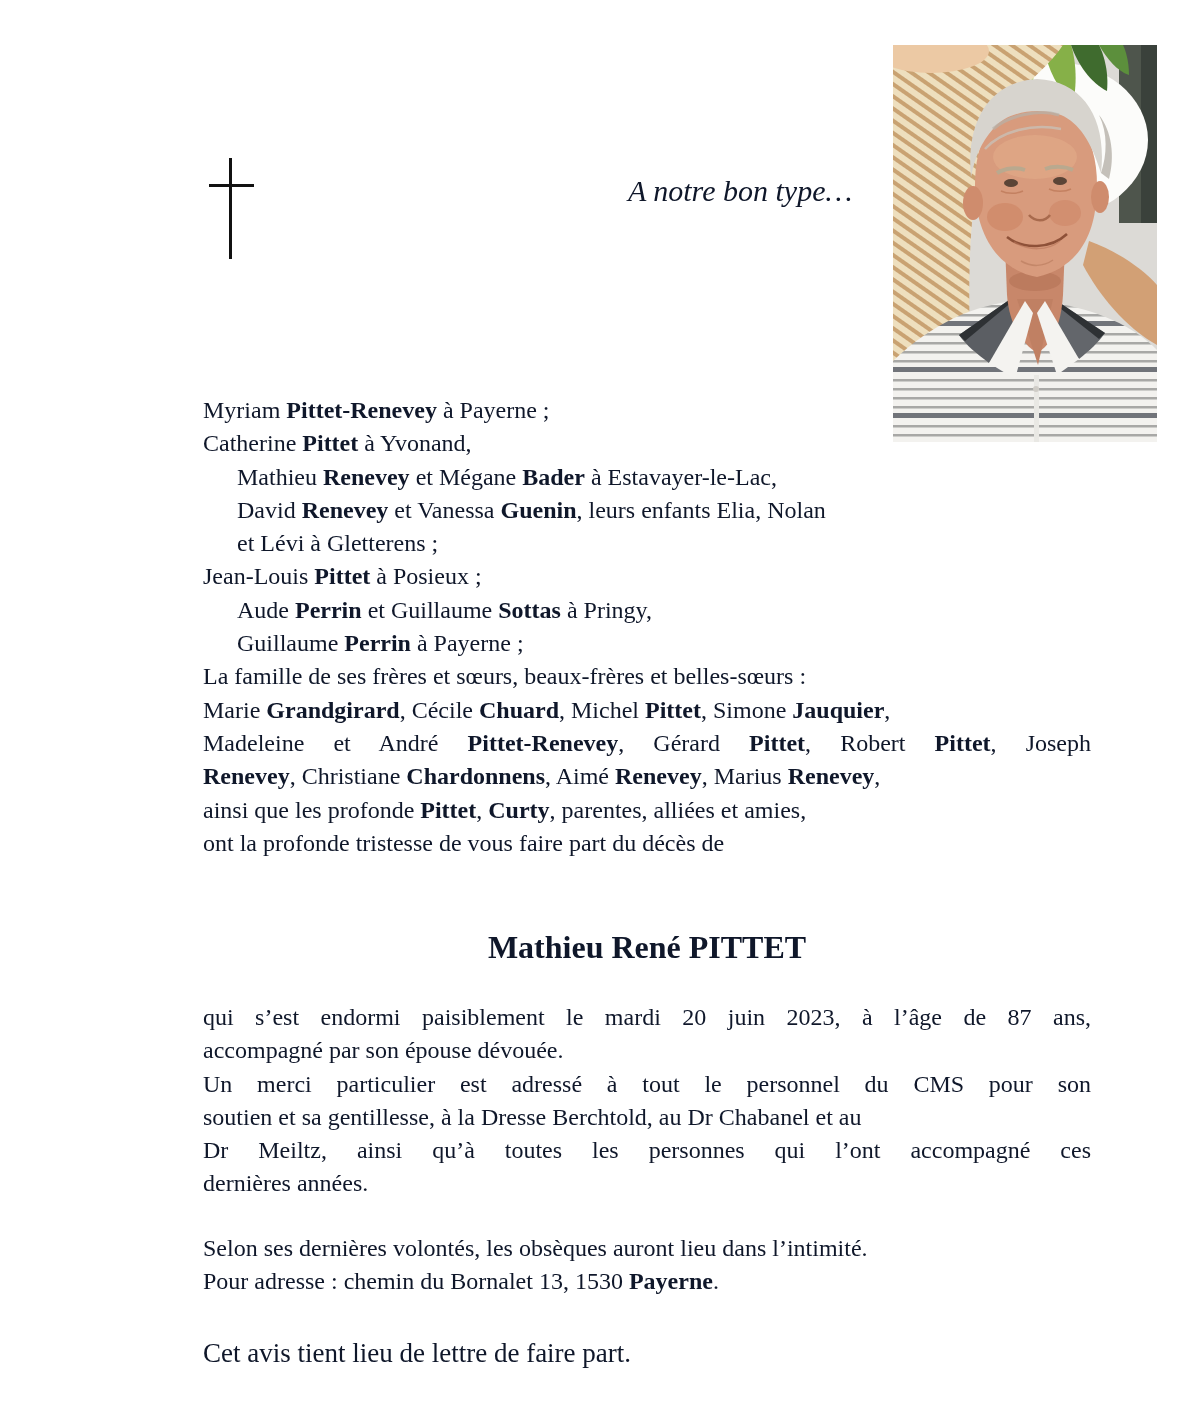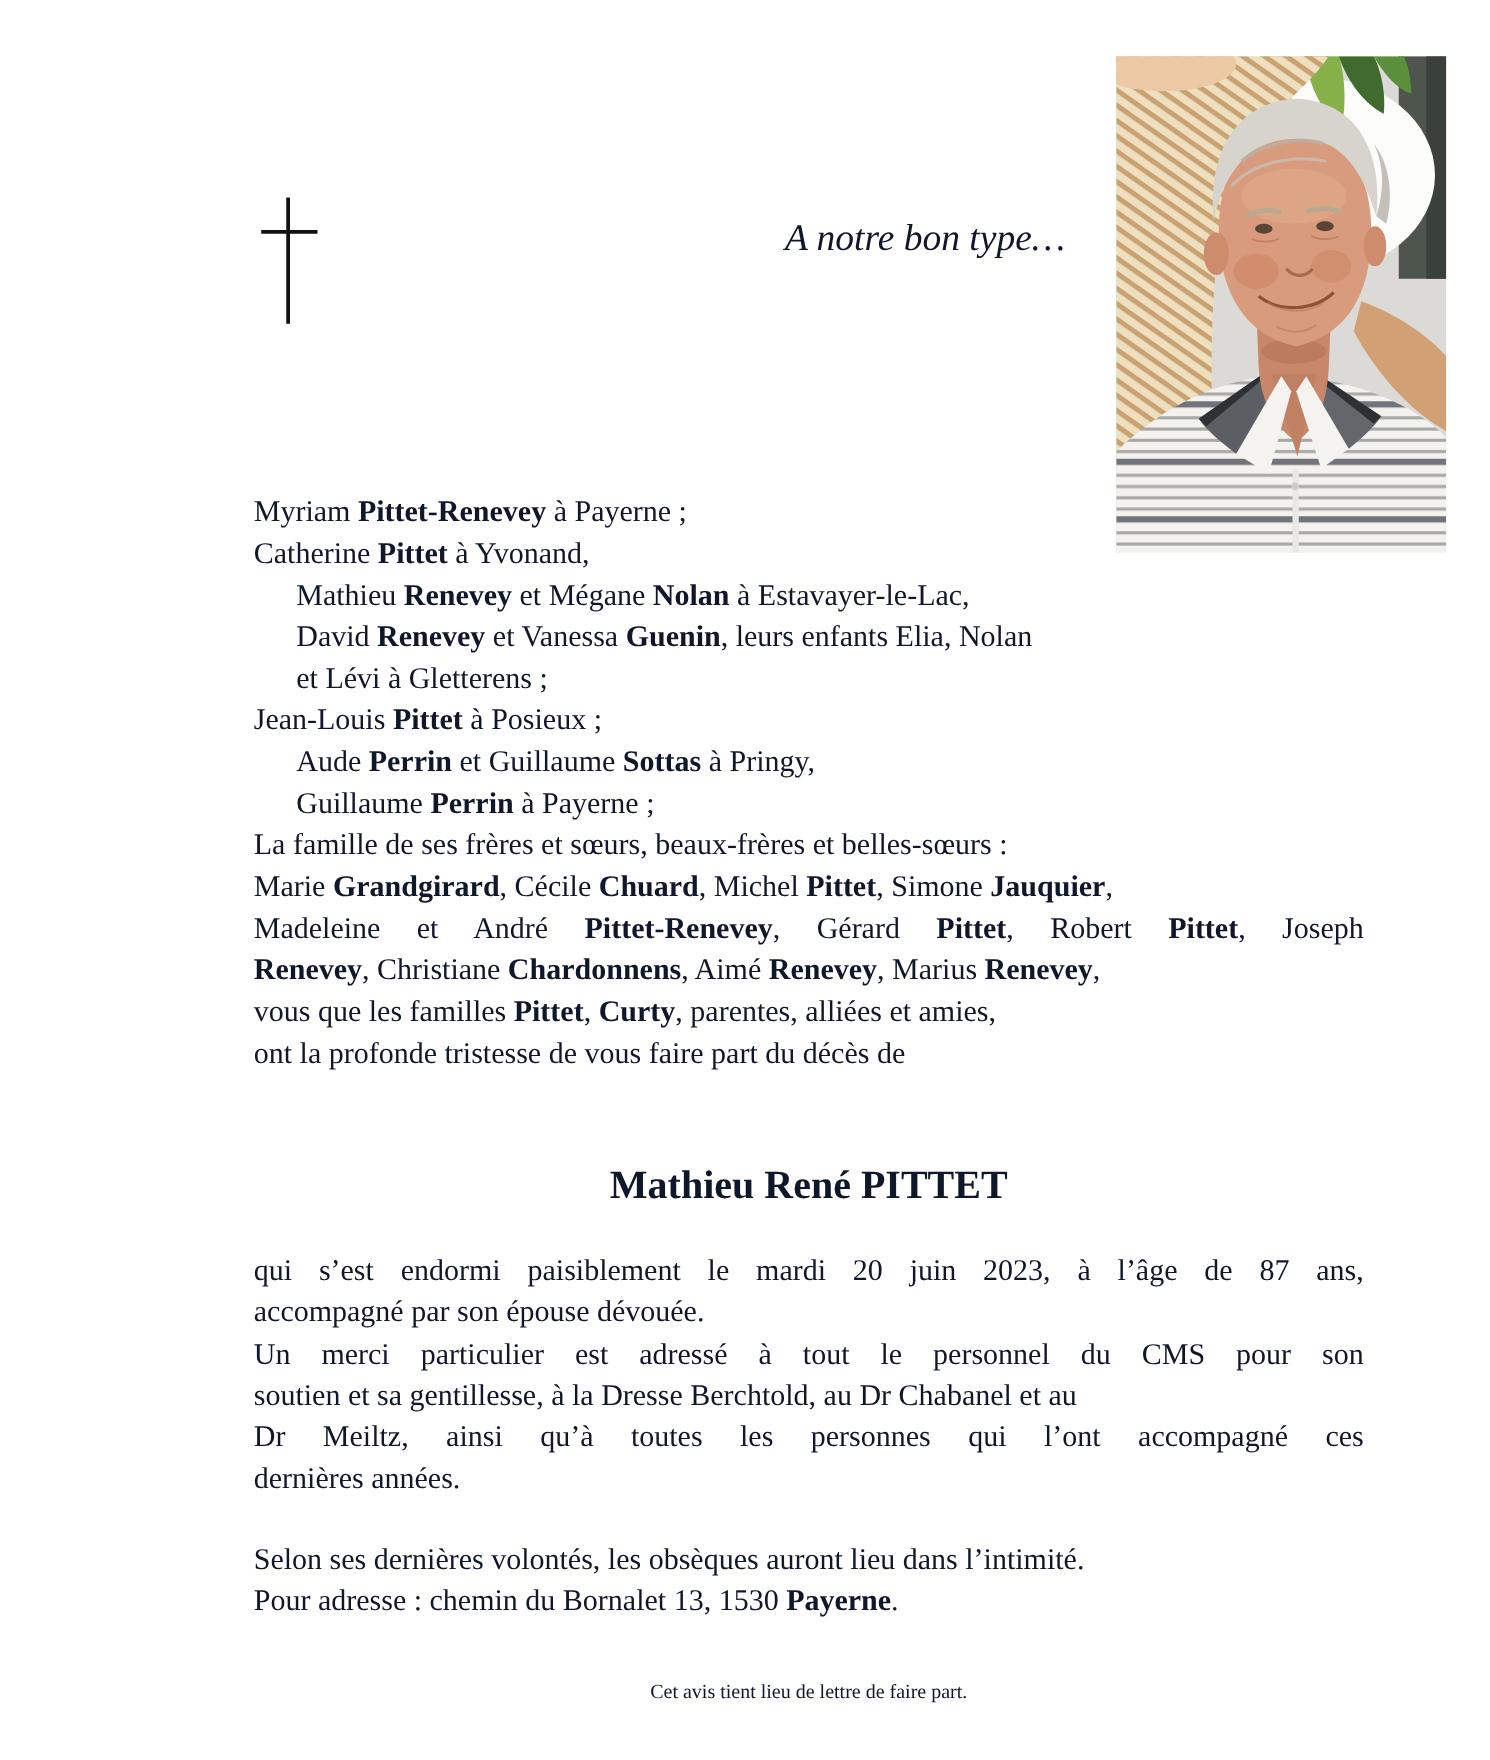--- a/index.html
+++ b/index.html
@@ -27,22 +27,22 @@
   .block-arrangements { top:1232px; }
   .line { white-space:nowrap; }
   .line.indent { padding-left:34px; }
   .line.stretch { white-space:normal; text-align:justify; text-align-last:justify; }
   .line b { font-weight:bold; }
   .deceased-title {
     position:absolute; left:203px; top:927px; width:888px; text-align:center;
     font-size:32px; line-height:40px; font-weight:bold;
   }
   .closing {
-    position:absolute; left:203px; top:1337px; width:888px; text-align:center;
-    font-size:16px; line-height:33.3px;
+    position:absolute; left:203px; top:1337px; width:888px; text-align:left;
+    font-size:27px; line-height:33.3px;
   }
 </style>
 </head>
 <body>
 
 <div class="page">
 
   <div class="cross">
     <div class="v"></div>
     <div class="h"></div>
@@ -119,31 +119,31 @@
       <path d="M136,170 C142,177 152,177 157,170" stroke="#a86a4d" stroke-width="2.5" fill="none"></path>
       <path d="M114,192 C130,205 158,204 174,189" stroke="#8e5138" stroke-width="2.5" fill="none"></path>
       <path d="M121,197 C135,206 155,206 167,196" stroke="#b9765a" stroke-width="1.5" fill="none" opacity="0.6"></path>
       <path d="M128,216 C138,222 150,222 160,215" stroke="#b87a5c" stroke-width="1.5" fill="none" opacity="0.6"></path>
     </svg>
   </div>
 
   <div class="block block-family">
       <div class="line"><span>Myriam </span><b>Pittet-Renevey</b><span> à Payerne ;</span></div>
       <div class="line"><span>Catherine </span><b>Pittet</b><span> à Yvonand,</span></div>
-      <div class="line indent"><span>Mathieu </span><b>Renevey</b><span> et Mégane </span><b>Nolan</b><span> à Estavayer-le-Lac,</span></div>
+      <div class="line indent"><span>Mathieu </span><b>Renevey</b><span> et Mégane </span><b>Bader</b><span> à Estavayer-le-Lac,</span></div>
       <div class="line indent"><span>David </span><b>Renevey</b><span> et Vanessa </span><b>Guenin</b><span>, leurs enfants Elia, Nolan</span></div>
       <div class="line indent"><span>et Lévi à Gletterens ;</span></div>
       <div class="line"><span>Jean-Louis </span><b>Pittet</b><span> à Posieux ;</span></div>
       <div class="line indent"><span>Aude </span><b>Perrin</b><span> et Guillaume </span><b>Sottas</b><span> à Pringy,</span></div>
       <div class="line indent"><span>Guillaume </span><b>Perrin</b><span> à Payerne ;</span></div>
       <div class="line"><span>La famille de ses frères et sœurs, beaux-frères et belles-sœurs :</span></div>
       <div class="line"><span>Marie </span><b>Grandgirard</b><span>, Cécile </span><b>Chuard</b><span>, Michel </span><b>Pittet</b><span>, Simone </span><b>Jauquier</b><span>,</span></div>
       <div class="line stretch"><span>Madeleine et André </span><b>Pittet-Renevey</b><span>, Gérard </span><b>Pittet</b><span>, Robert </span><b>Pittet</b><span>, Joseph</span></div>
       <div class="line"><b>Renevey</b><span>, Christiane </span><b>Chardonnens</b><span>, Aimé </span><b>Renevey</b><span>, Marius </span><b>Renevey</b><span>,</span></div>
-      <div class="line"><span>vous que les familles </span><b>Pittet</b><span>, </span><b>Curty</b><span>, parentes, alliées et amies,</span></div>
+      <div class="line"><span>ainsi que les profonde </span><b>Pittet</b><span>, </span><b>Curty</b><span>, parentes, alliées et amies,</span></div>
       <div class="line"><span>ont la profonde tristesse de vous faire part du décès de</span></div>
     </div>
 
   <div class="deceased-title">Mathieu René PITTET</div>
 
   <div class="block block-obituary">
       <div class="line stretch"><span>qui s’est endormi paisiblement le mardi 20 juin 2023, à l’âge de 87 ans,</span></div>
       <div class="line"><span>accompagné par son épouse dévouée.</span></div>
       <div class="line stretch"><span>Un merci particulier est adressé à tout le personnel du CMS pour son</span></div>
       <div class="line"><span>soutien et sa gentillesse, à la Dresse Berchtold, au Dr Chabanel et au</span></div>

